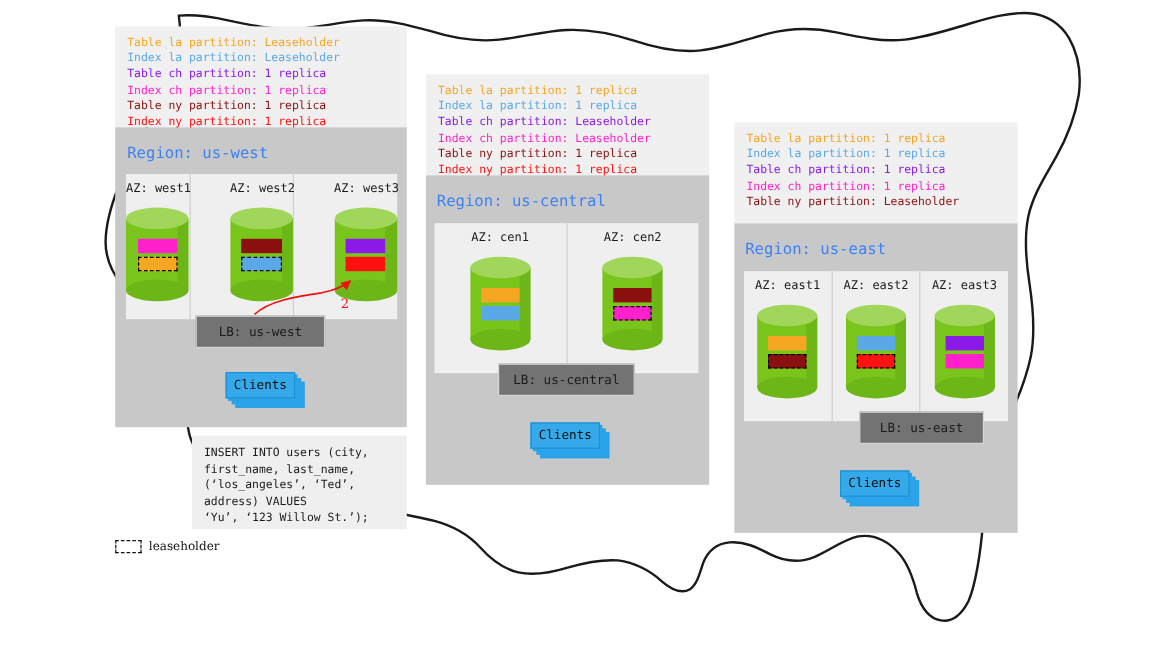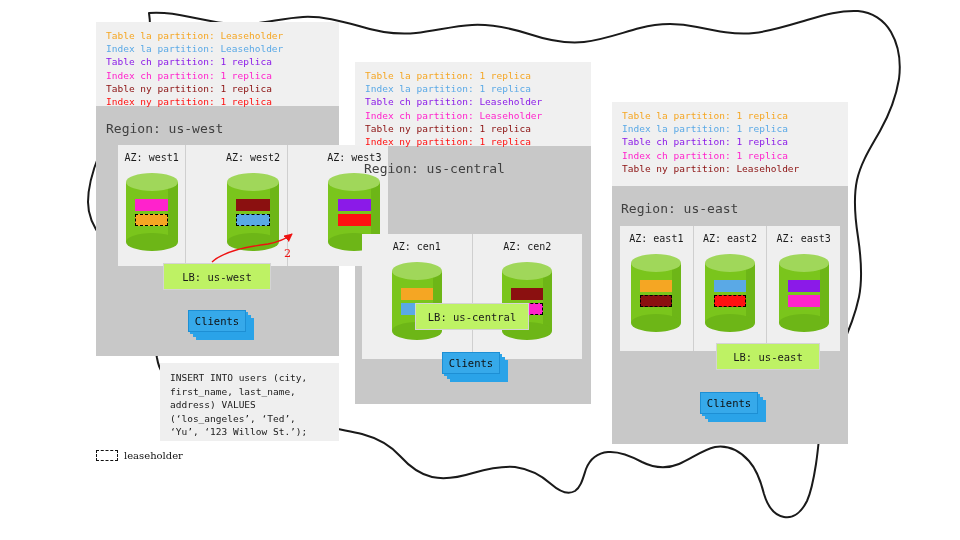--- a/index.html
+++ b/index.html
@@ -18,21 +18,21 @@
     position:absolute;z-index:3;background:#f0f0f0;
     padding:7px 10px 8px 10px;box-sizing:border-box;
     font-size:9.5px;line-height:13.2px;white-space:nowrap;
   }
   .partition-box .pline{display:block;}
 
   .region-panel{
     position:absolute;z-index:2;background:#c8c8c8;box-sizing:border-box;
   }
   .region-title{
-    position:absolute;font-size:13px;color:#404040;white-space:nowrap;
+    position:absolute;font-size:13px;color:#3b82f6;white-space:nowrap;
     z-index:4;
   }
   .az-strip{
     position:absolute;z-index:3;background:#efefef;box-sizing:border-box;
     display:flex;
   }
   .az-cell{
     flex:1 1 0;position:relative;box-sizing:border-box;
     border-right:1px solid #cfcfcf;
   }
@@ -64,21 +64,21 @@
     position:absolute;left:0;right:0;top:26px;z-index:5;
     display:flex;flex-direction:column;align-items:center;gap:3px;
   }
   .bar{
     width:64%;height:12px;box-sizing:border-box;border:1px solid transparent;
   }
   .bar.lease{border:1.6px dashed #000000;}
 
   
   .lb-box{
-    position:absolute;z-index:6;background:#bef264;
+    position:absolute;z-index:6;background:#737373;
     border:1px solid #d4d4d4;
     font-size:10.5px;color:#1a1a1a;
     display:flex;align-items:center;justify-content:center;white-space:nowrap;
   }
 
   
   .clients{position:absolute;z-index:6;}
   .clients .sh{position:absolute;background:#2aa3e8;}
   .clients .face{
     position:absolute;left:0;top:0;background:#36a9ea;
@@ -179,21 +179,21 @@
     <span class="pline" style="color: rgb(90, 169, 230);">Index la partition: Leaseholder</span>
     <span class="pline" style="color: rgb(139, 26, 232);">Table ch partition: 1 replica</span>
     <span class="pline" style="color: rgb(255, 34, 204);">Index ch partition: 1 replica</span>
     <span class="pline" style="color: rgb(139, 16, 16);">Table ny partition: 1 replica</span>
     <span class="pline" style="color: rgb(255, 17, 17);">Index ny partition: 1 replica</span>
   </div>
 
   <div class="region-panel" style="left:96px;top:106px;width:243px;height:250px;"></div>
   <div class="region-title" style="left:106px;top:121px;">Region: us-west</div>
 
-  <div class="az-strip" style="left:118px;top:145px;width:270px;height:121px;gap:33px;">
+  <div class="az-strip" style="left:105px;top:145px;width:226px;height:121px;gap:33px;">
     <div class="az-cell">
       <div class="az-label">AZ: west1</div>
       <div class="cyl" style="top:28px;width:52px;height:78px;">
         <div class="body"></div>
         <div class="shade"></div>
         <div class="top"></div>
         <div class="bottom"></div>
         <div class="bars">
           <div class="bar" style="background: rgb(255, 34, 204);"></div>
           <div class="bar lease" style="background: rgb(245, 166, 35);"></div>
@@ -233,43 +233,43 @@
   <div class="clients" style="left:188px;top:310px;width:66px;height:30px;">
     <div class="sh" style="left:8px;top:8px;width:58px;height:22px;"></div>
     <div class="sh" style="left:5px;top:5px;width:58px;height:22px;"></div>
     <div class="sh" style="left:2px;top:2px;width:58px;height:22px;"></div>
     <div class="face" style="width:58px;height:22px;">Clients</div>
   </div>
 
   <div class="sql-box" style="left:160px;top:363px;width:179px;height:78px;">
     <span>INSERT INTO users (city,</span>
     <span>first_name, last_name,</span>
+    <span>(‘los_angeles’, ‘Ted’,</span>
     <span>address) VALUES</span>
-    <span>(‘los_angeles’, ‘Ted’,</span>
     <span>‘Yu’, ‘123 Willow St.’);</span>
   </div>
 
   <div class="legend" style="left:96px;top:450px;">
     <div class="swatch"></div>
     <div class="ltext">leaseholder</div>
   </div>
 
   <div class="partition-box" style="left:355px;top:62px;width:236px;height:84px;">
     <span class="pline" style="color: rgb(245, 166, 35);">Table la partition: 1 replica</span>
     <span class="pline" style="color: rgb(90, 169, 230);">Index la partition: 1 replica</span>
     <span class="pline" style="color: rgb(139, 26, 232);">Table ch partition: Leaseholder</span>
     <span class="pline" style="color: rgb(255, 34, 204);">Index ch partition: Leaseholder</span>
     <span class="pline" style="color: rgb(139, 16, 16);">Table ny partition: 1 replica</span>
     <span class="pline" style="color: rgb(255, 17, 17);">Index ny partition: 1 replica</span>
   </div>
 
   <div class="region-panel" style="left:355px;top:146px;width:236px;height:258px;"></div>
   <div class="region-title" style="left:364px;top:161px;">Region: us-central</div>
 
-  <div class="az-strip" style="left:362px;top:186px;width:220px;height:125px;margin-top:48px;">
+  <div class="az-strip" style="left:362px;top:186px;width:220px;height:125px;">
     <div class="az-cell">
       <div class="az-label">AZ: cen1</div>
       <div class="cyl" style="top:28px;width:50px;height:78px;">
         <div class="body"></div>
         <div class="shade"></div>
         <div class="top"></div>
         <div class="bottom"></div>
         <div class="bars">
           <div class="bar" style="background: rgb(245, 166, 35);"></div>
           <div class="bar" style="background: rgb(90, 169, 230);"></div>

